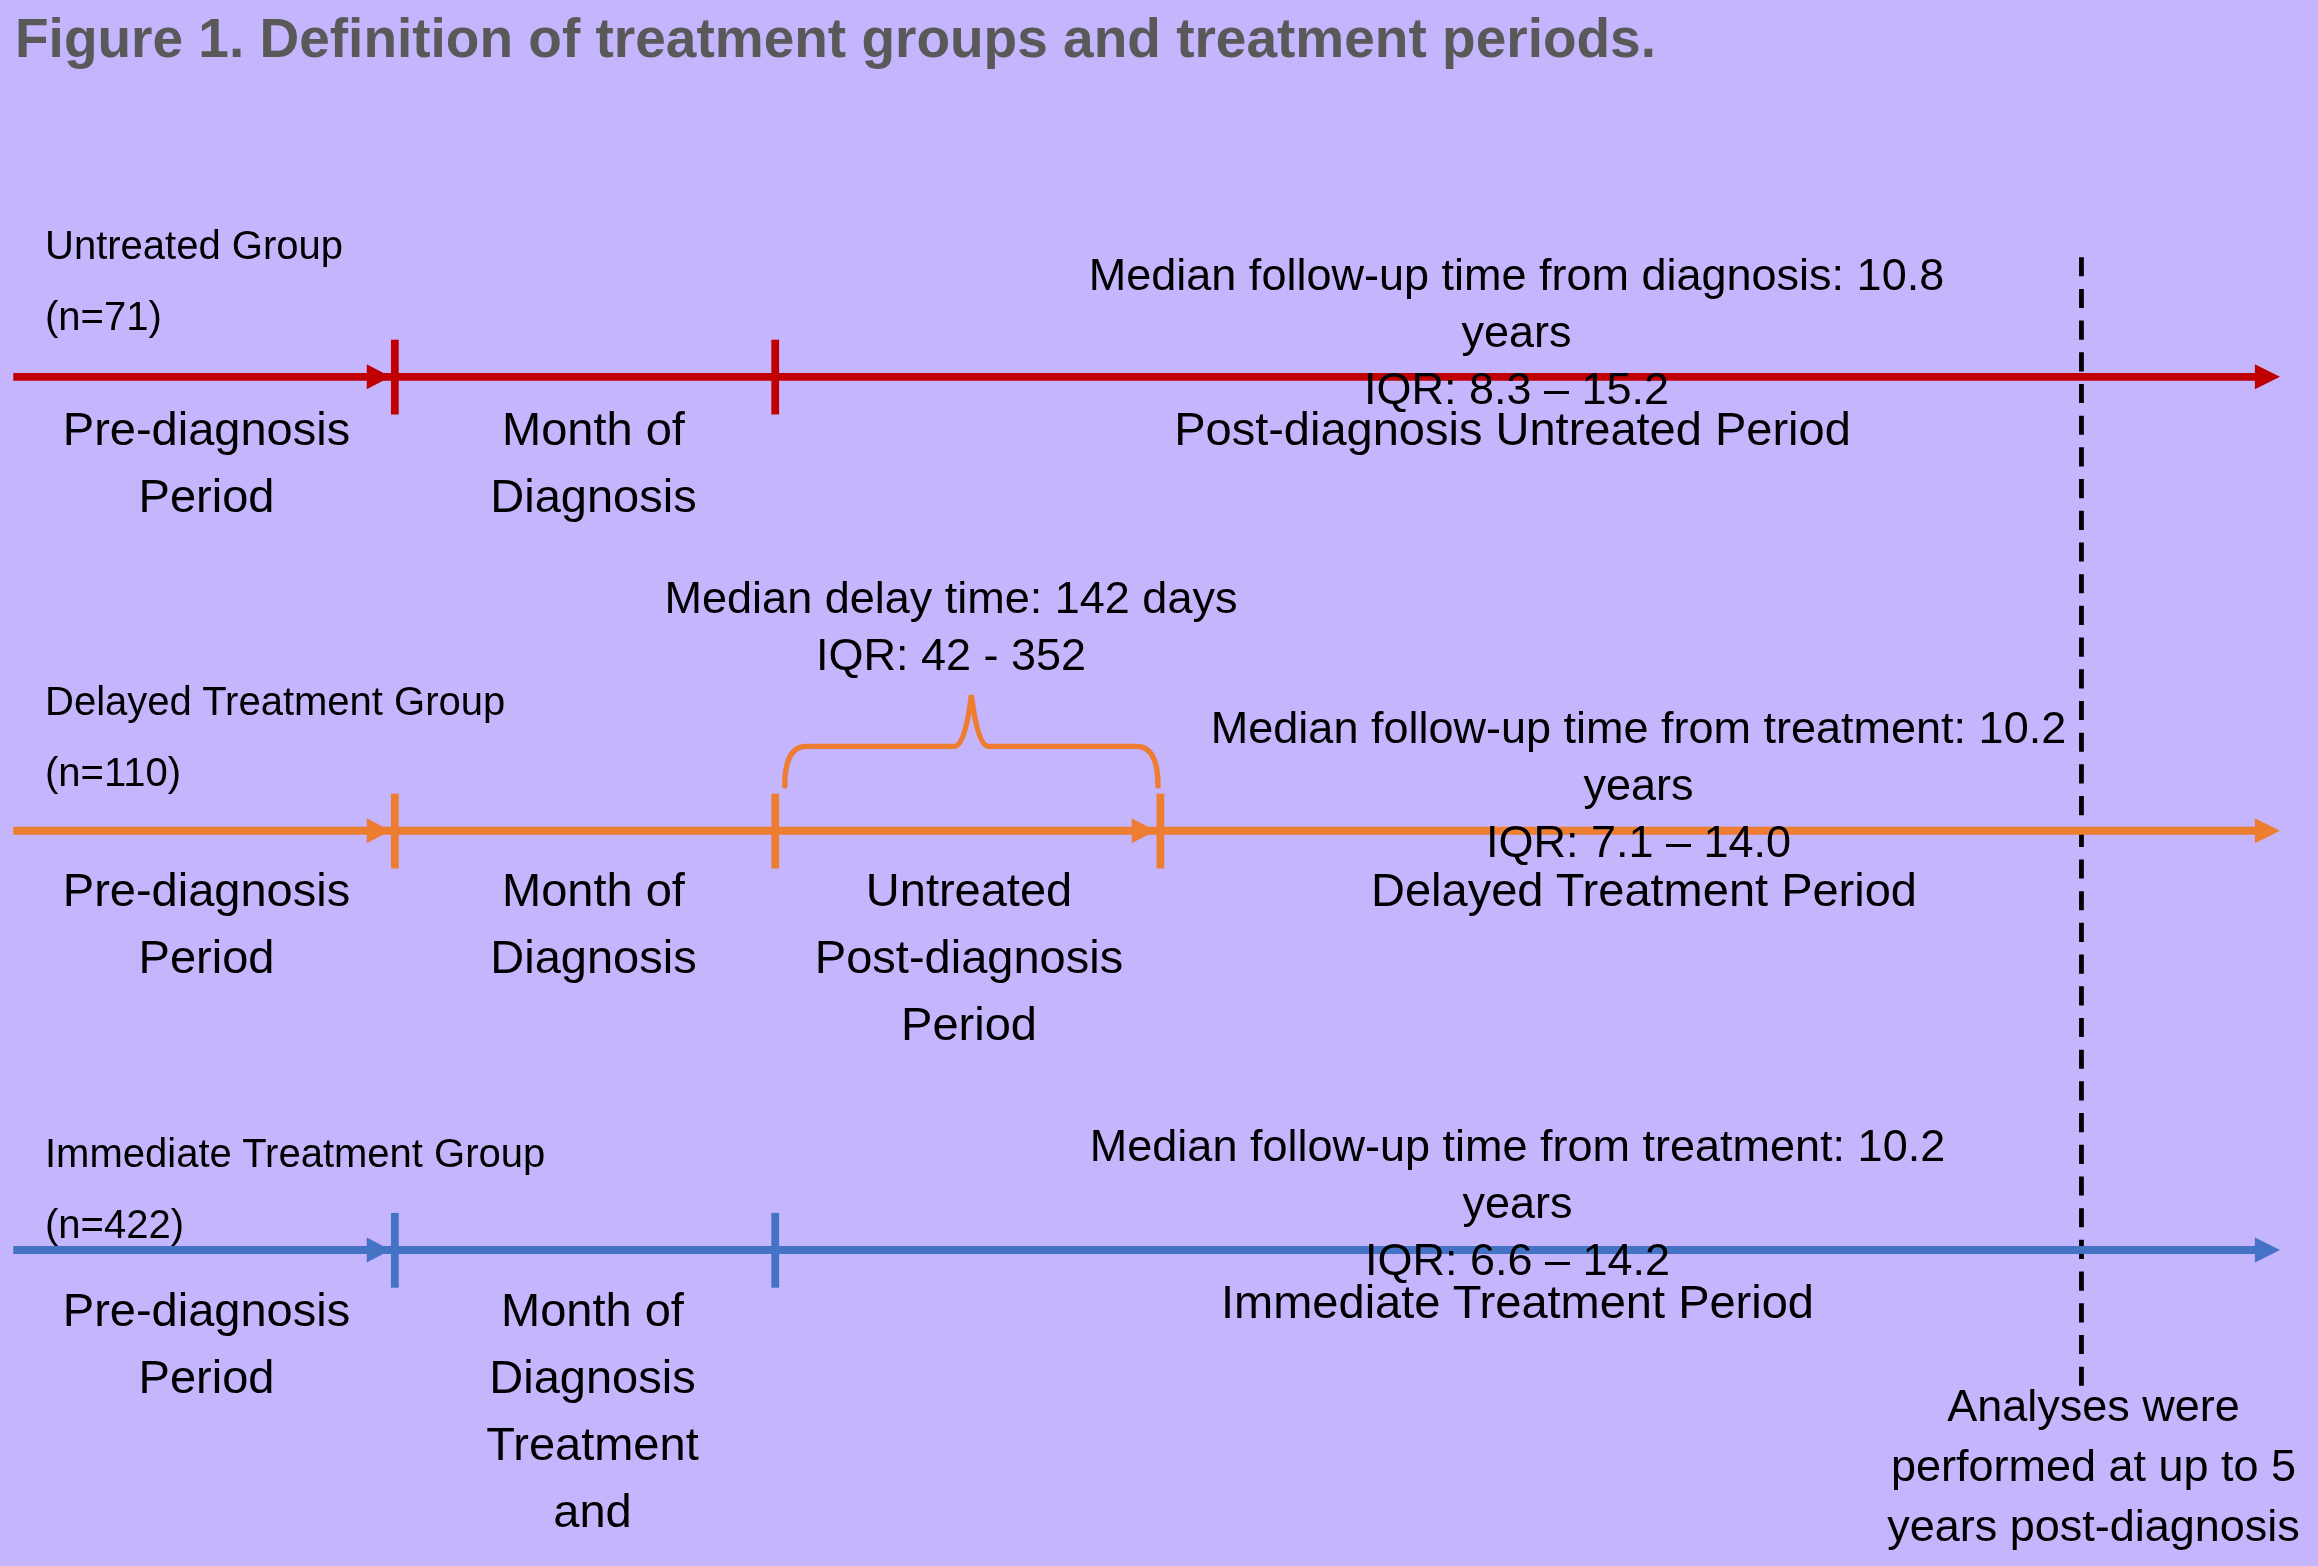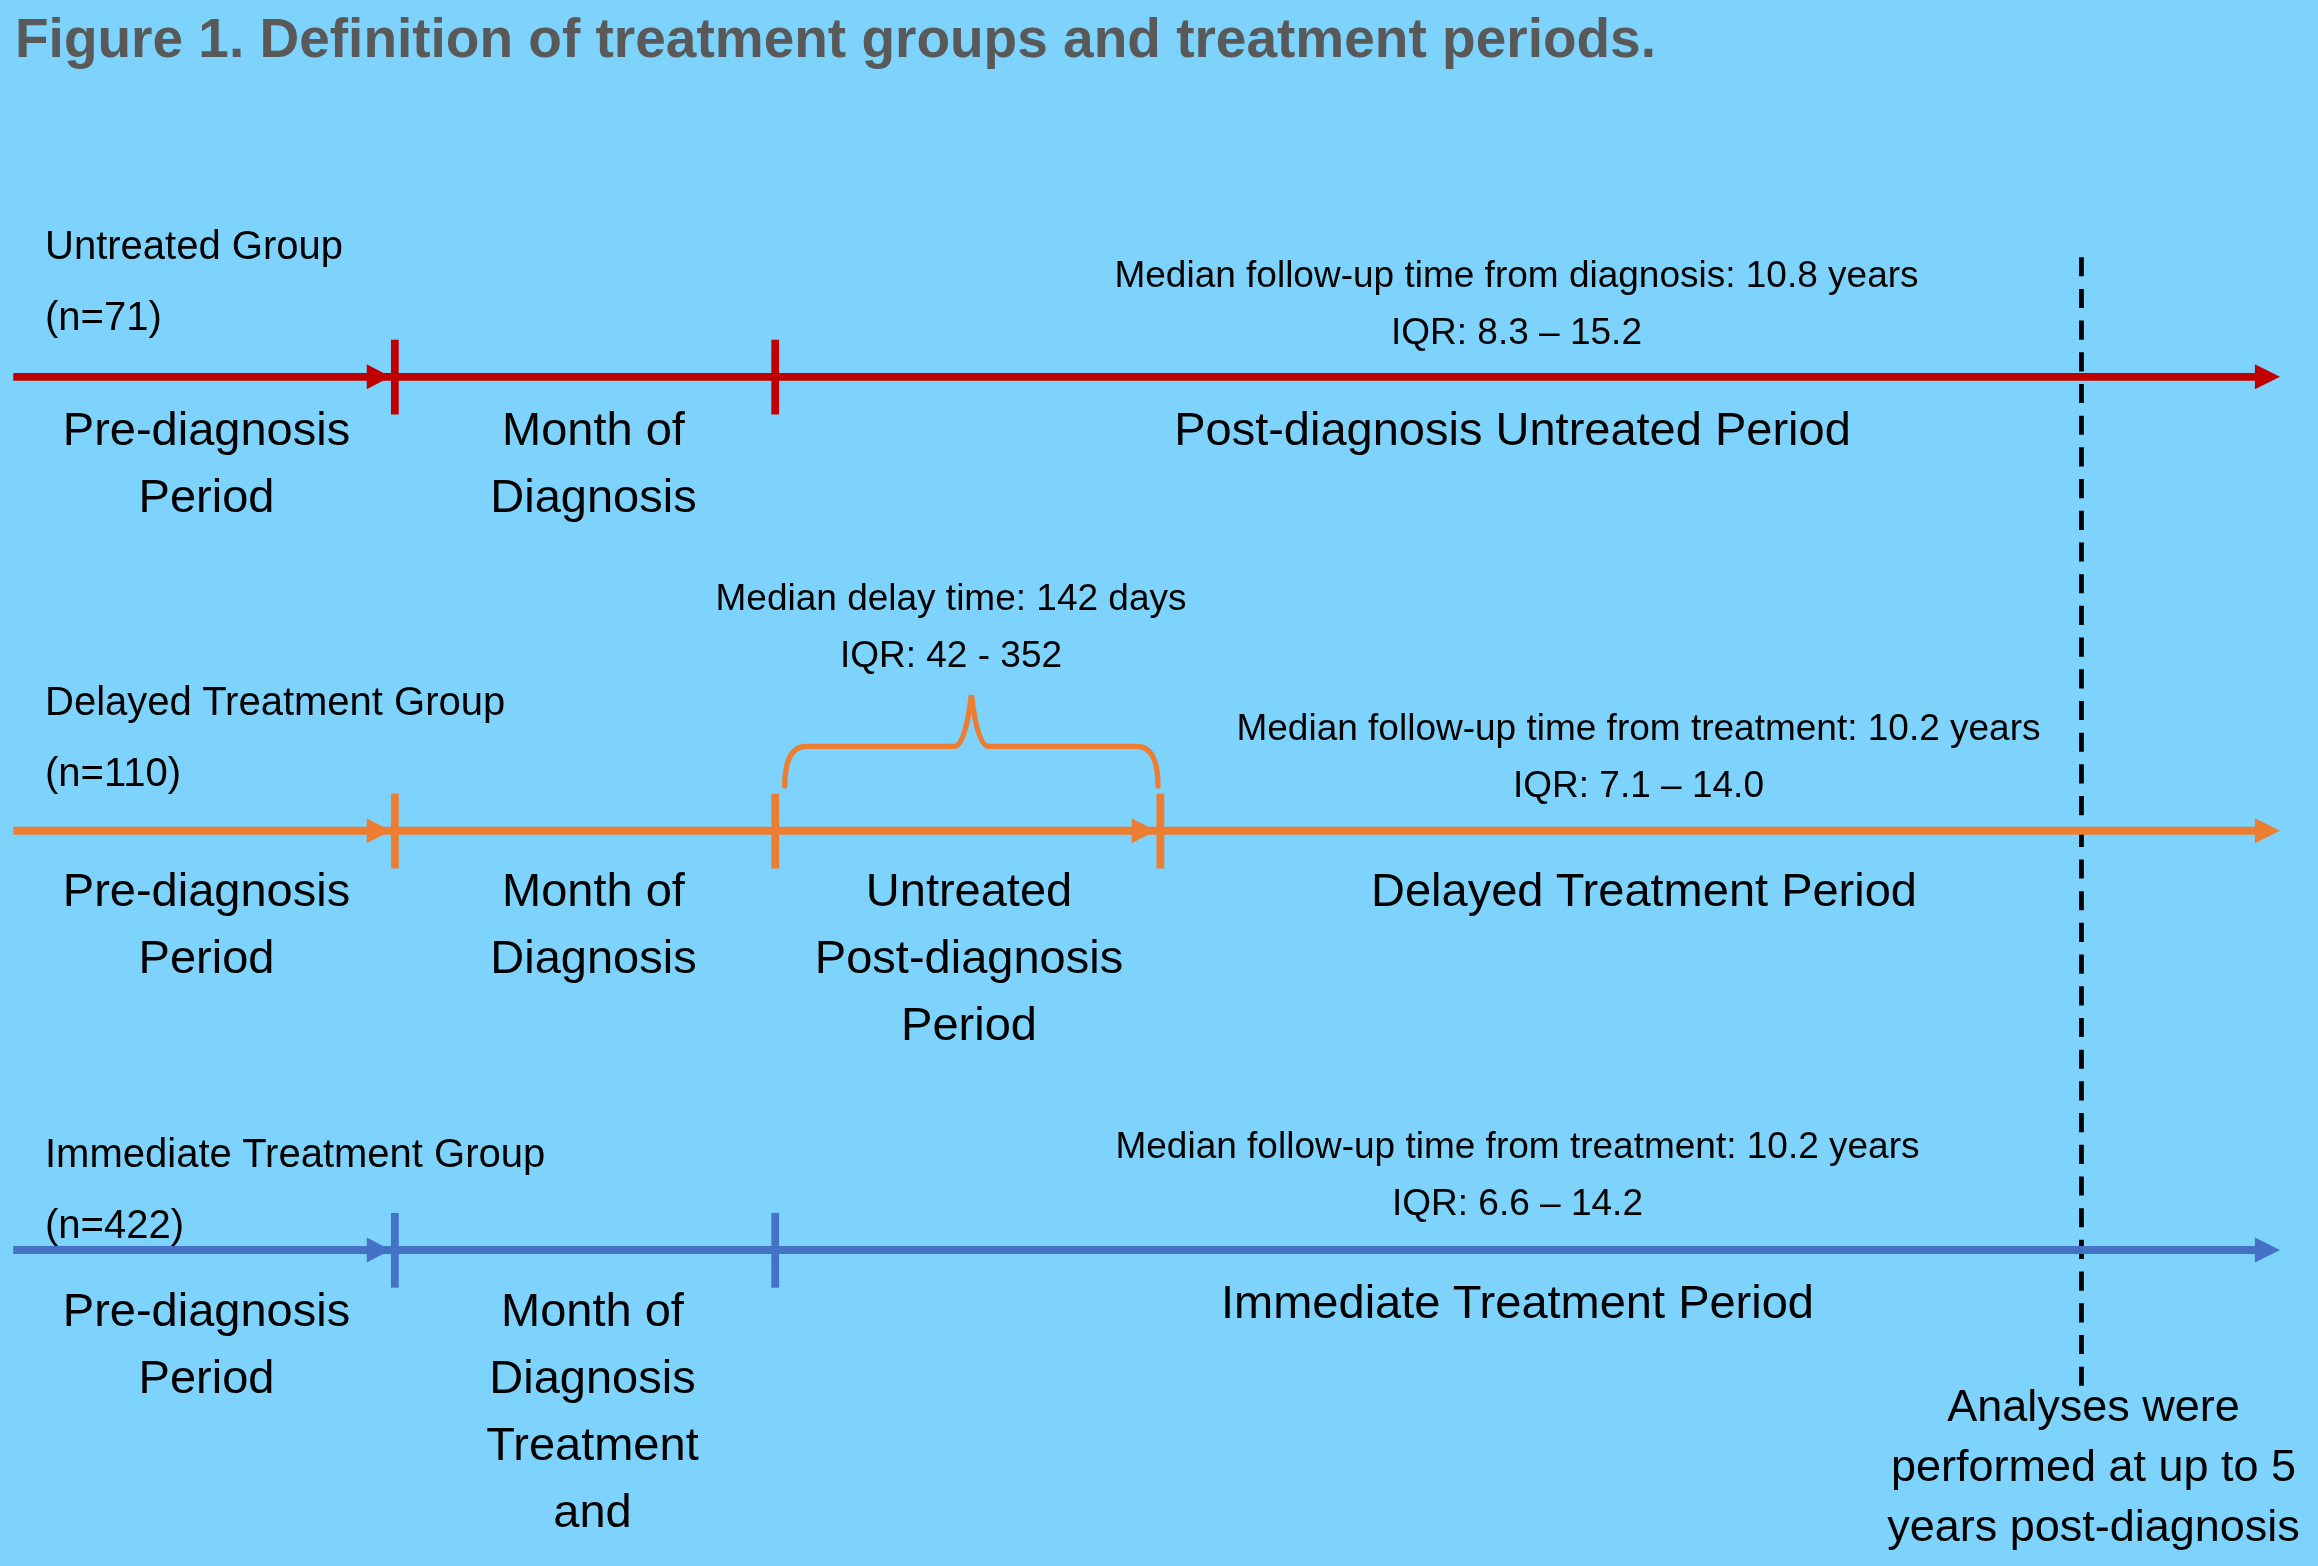--- a/index.html
+++ b/index.html
@@ -1,40 +1,40 @@
 <!DOCTYPE html>
 <html style="font-size:9.6px"><head>
 <meta charset="utf-8">
 <style>
   html, body { margin: 0; padding: 0; background: #ffffff; }
   #canvas {
     position: relative;
     width: 2319px;
     height: 1567px;
-    background: #7dd3fc;
+    background: #c4b5fd;
     font-family: "Liberation Sans", "DejaVu Sans", sans-serif;
     color: #000000;
     overflow: hidden;
   }
   #overlay { position: absolute; left: 0; top: 0; width: 2319px; height: 1567px; }
   .fig-title {
     position: absolute; left: 15px; top: 4.8px;
     font-size: 55px; font-weight: bold; color: #595959;
     white-space: nowrap; line-height: 66px;
   }
   .heading {
     position: absolute; font-size: 40px; font-weight: normal;
     line-height: 71px; color: #000; white-space: nowrap;
   }
   .lbl {
     position: absolute; text-align: center; font-size: 47px;
     line-height: 67px; color: #000;
   }
   .ann {
-    position: absolute; text-align: center; font-size: 37px;
+    position: absolute; text-align: center; font-size: 45px;
     line-height: 57px; color: #000;
   }
   .note {
     position: absolute; text-align: center; font-size: 45px;
     line-height: 60px; color: #000;
   }
 </style>
 </head>
 <body>
 

